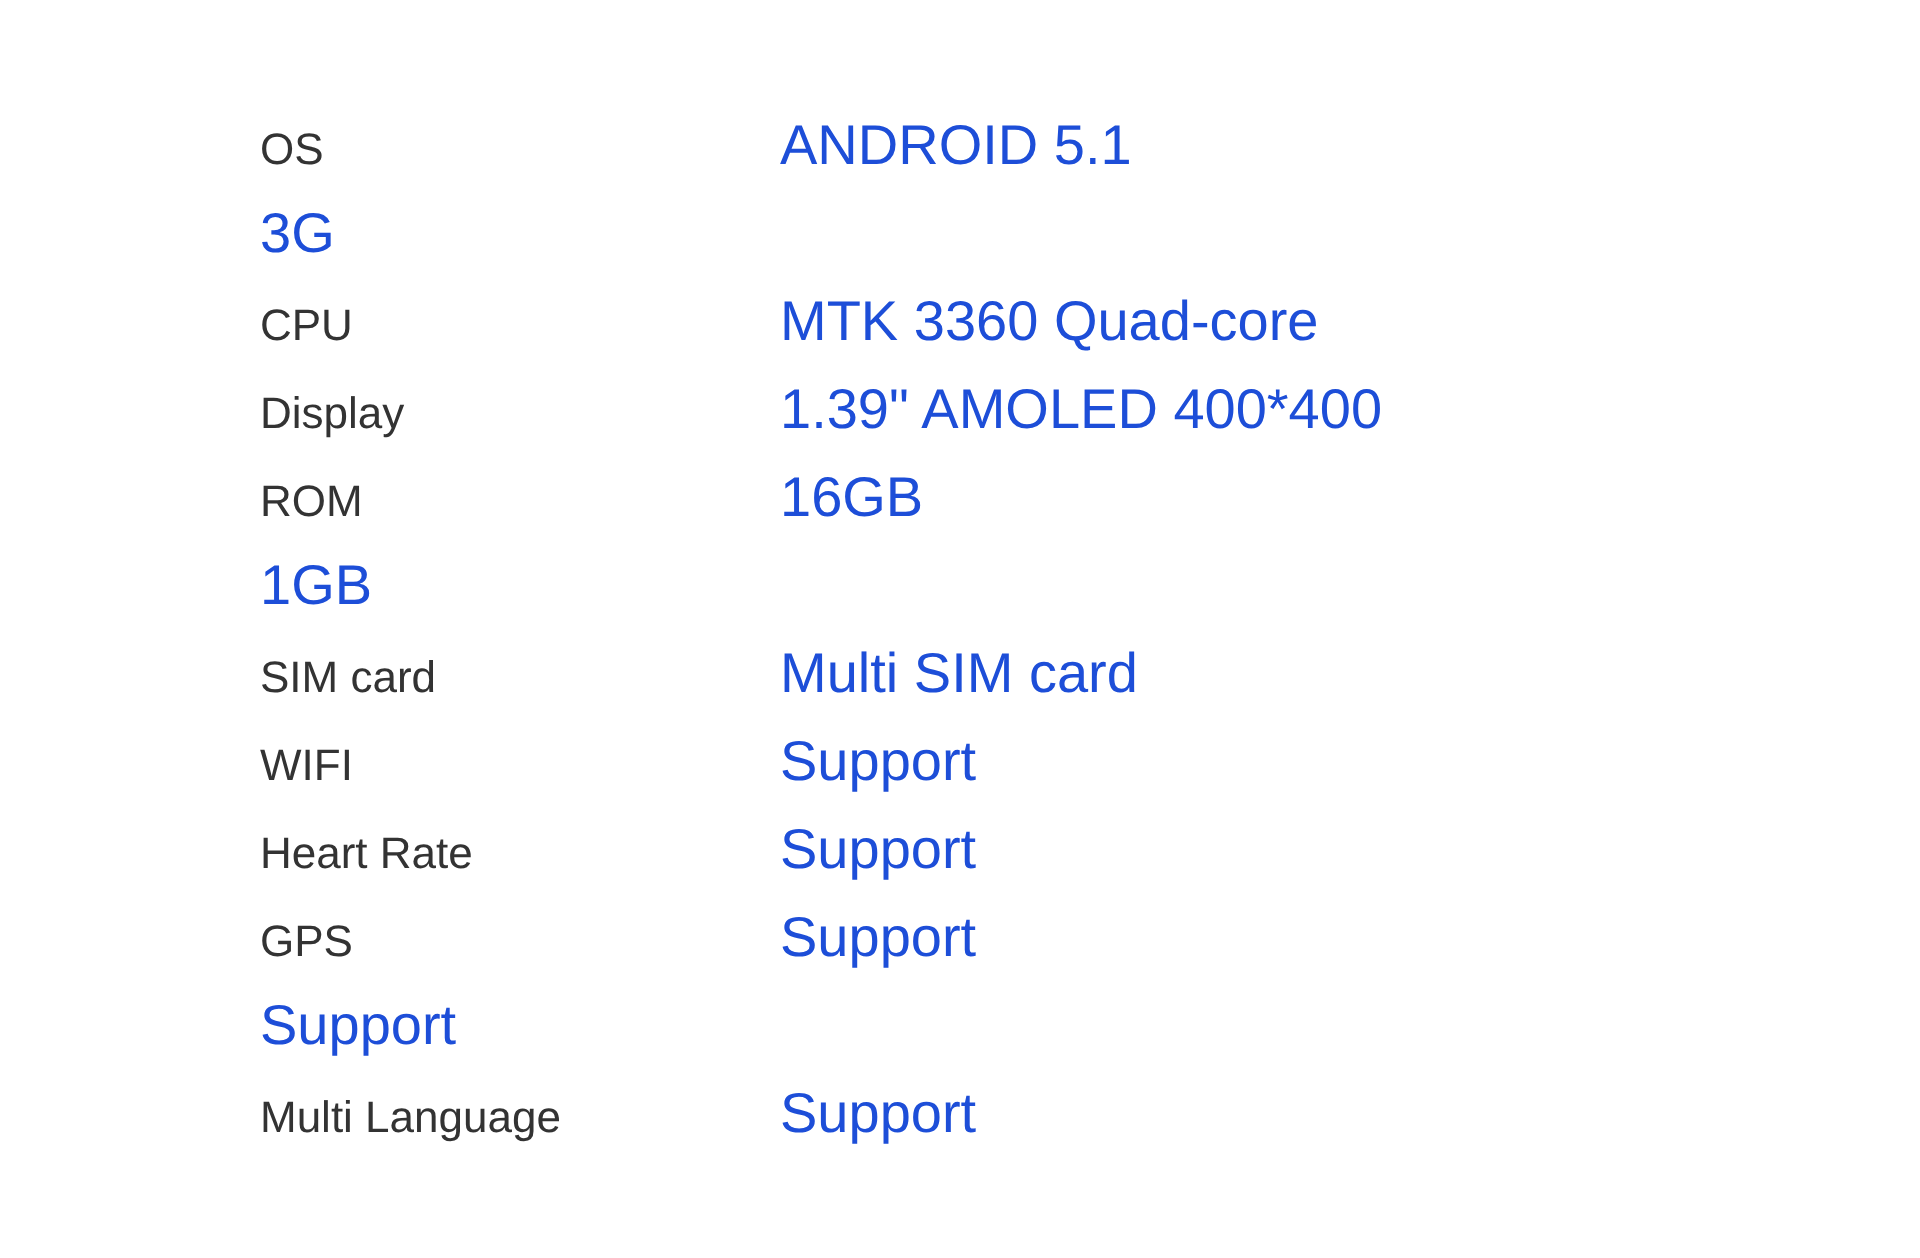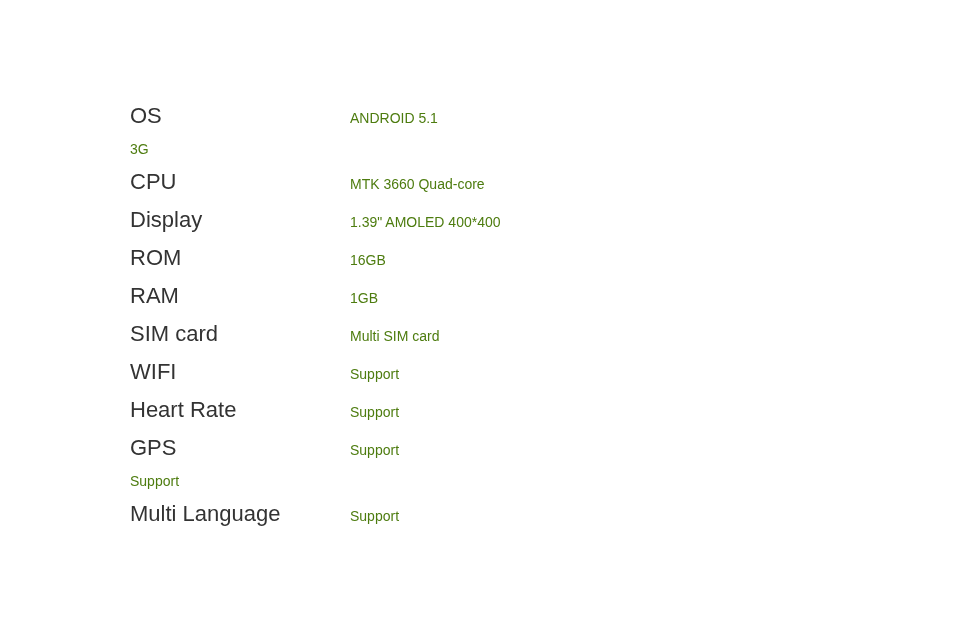--- a/index.html
+++ b/index.html
@@ -20,59 +20,59 @@
 
     .spec-table {
       width: 700px;
       display: table;
     }
 
     .spec-row {
       display: flex;
       align-items: baseline;
       padding: 6px 0;
+      gap: 40px;
     }
 
     .spec-label {
       width: 220px;
       font-size: 22px;
       color: #333333;
       flex-shrink: 0;
     }
 
     .spec-value {
-      font-size: 14px;
-      color: #4d7c0f;
+      font-size: 28px;
+      color: #1d4ed8;
     }
   </style>
 </head>
 <body>
 
 <div class="spec-table">
 <div class="spec-row">
       <span class="spec-label">OS</span>
       <span class="spec-value">ANDROID 5.1</span>
     </div>
     <div class="spec-row">
       <span class="spec-value">3G</span>
     </div>
     <div class="spec-row">
       <span class="spec-label">CPU</span>
-      <span class="spec-value">MTK 3660  Quad-core</span>
+      <span class="spec-value">MTK 3360  Quad-core</span>
     </div>
     <div class="spec-row">
       <span class="spec-label">Display</span>
       <span class="spec-value">1.39" AMOLED 400*400</span>
     </div>
     <div class="spec-row">
       <span class="spec-label">ROM</span>
       <span class="spec-value">16GB</span>
     </div>
     <div class="spec-row">
-      <span class="spec-label">RAM</span>
       <span class="spec-value">1GB</span>
     </div>
     <div class="spec-row">
       <span class="spec-label">SIM card</span>
       <span class="spec-value">Multi SIM card</span>
     </div>
     <div class="spec-row">
       <span class="spec-label">WIFI</span>
       <span class="spec-value">Support</span>
     </div>

